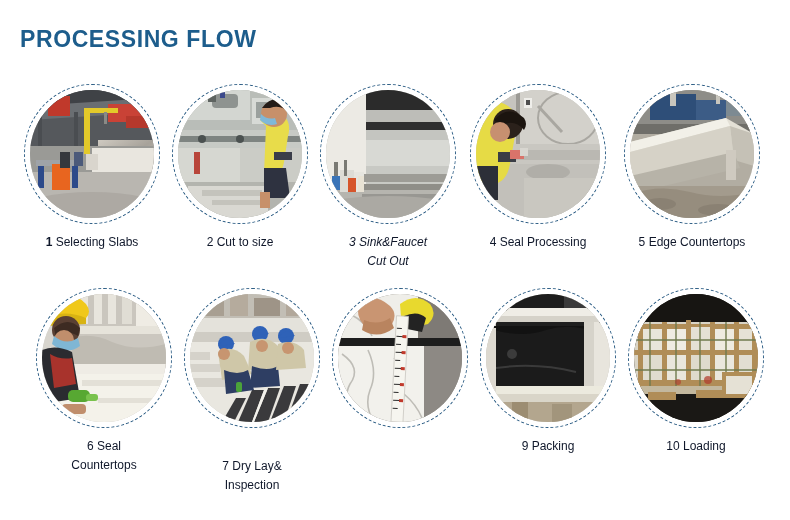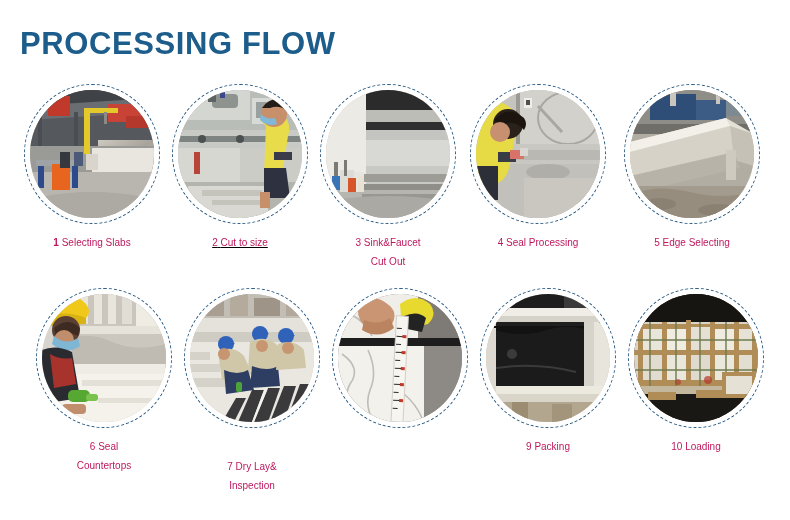--- a/index.html
+++ b/index.html
@@ -20,21 +20,21 @@
     width: 790px;
     height: 520px;
     background: #ffffff;
   }
 
   
   .title {
     position: absolute;
     left: 20px;
     top: 26px;
-    font-size: 31px;
+    font-size: 23px;
     font-weight: bold;
     letter-spacing: 0.6px;
     color: #1d5d8c;
     font-family: "Liberation Sans", sans-serif;
     white-space: nowrap;
     text-align: right;
   }
 
   
   .row {
@@ -74,45 +74,45 @@
     right: 6px;
     bottom: 6px;
     border-radius: 50%;
     overflow: hidden;
     background: #d8d8d4;
   }
   .photo-svg { display: block; width: 100%; height: 100%; }
 
   .caption {
     margin-top: 9px;
-    font-size: 10px;
-    color: #be185d;
+    font-size: 12px;
+    color: #0f172a;
     text-align: center;
     line-height: 19px;
     font-family: "Liberation Sans", sans-serif;
     white-space: pre-line;
     width: 160px;
   }
   .caption.bold-num .num { font-weight: bold; }
   .caption .num { font-weight: normal; }
 
   
   .s1 { margin-left: 18px; }
-  .s2 { margin-left: 0px; text-decoration: underline; }
+  .s2 { margin-left: 0px; }
   .s3 { margin-left: 0px; }
   .s4 { margin-left: 2px; }
   .s5 { margin-left: 6px; }
 
   .s6 { margin-left: 30px; }
   .s7 { margin-left: 0px; gap: 20px; }
   .s8 { margin-left: 0px; }
   .s9 { margin-left: 0px; }
   .s10 { margin-left: 0px; align-items: center; }
 
-  .cap-wide { width: 170px; }
+  .cap-wide { width: 170px; font-style: italic; }
 </style>
 </head>
 <body>
 
 <div id="page">
 
   <div class="title">PROCESSING FLOW</div>
 
   <div class="row row-1">
 
@@ -279,21 +279,21 @@
             <polygon points="0,86 104,62 110,78 0,104" fill="#b7b3a8"></polygon>
             <rect x="0" y="96" width="124" height="32" fill="#a39b8d"></rect>
             <path d="M0 104 q30 -10 60 -2 q30 8 64 0 l0 26 l-124 0 z" fill="#968d7e"></path>
             <ellipse cx="30" cy="114" rx="16" ry="6" fill="#8a8173"></ellipse>
             <ellipse cx="88" cy="120" rx="20" ry="6" fill="#8a8173"></ellipse>
             <rect x="96" y="60" width="10" height="30" fill="#cfcac0"></rect>
           </svg>
         </div>
         <div class="circle-dash"></div>
       </div>
-      <div class="caption"><span class="num">5</span> <span>Edge Selecting</span></div>
+      <div class="caption"><span class="num">5</span> <span>Edge Countertops</span></div>
     </div>
 
   </div>
 
   <div class="row row-2">
 
     <div class="step s6">
       <div class="circle-wrap">
         <div class="circle-photo">
           <svg class="photo-svg" viewBox="0 0 124 128" preserveAspectRatio="xMidYMid slice">

